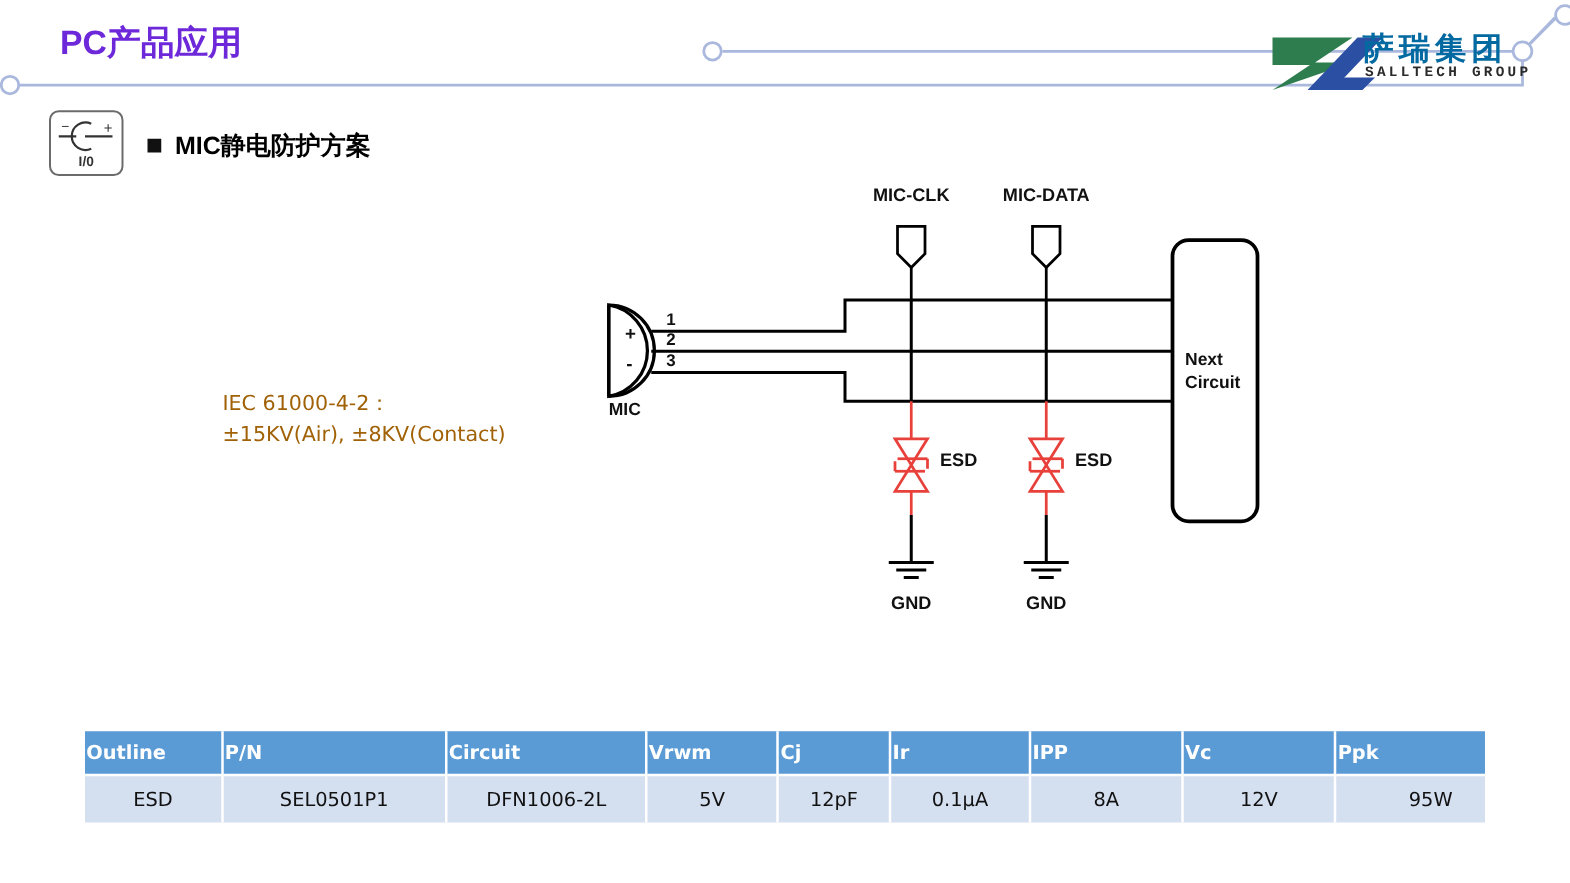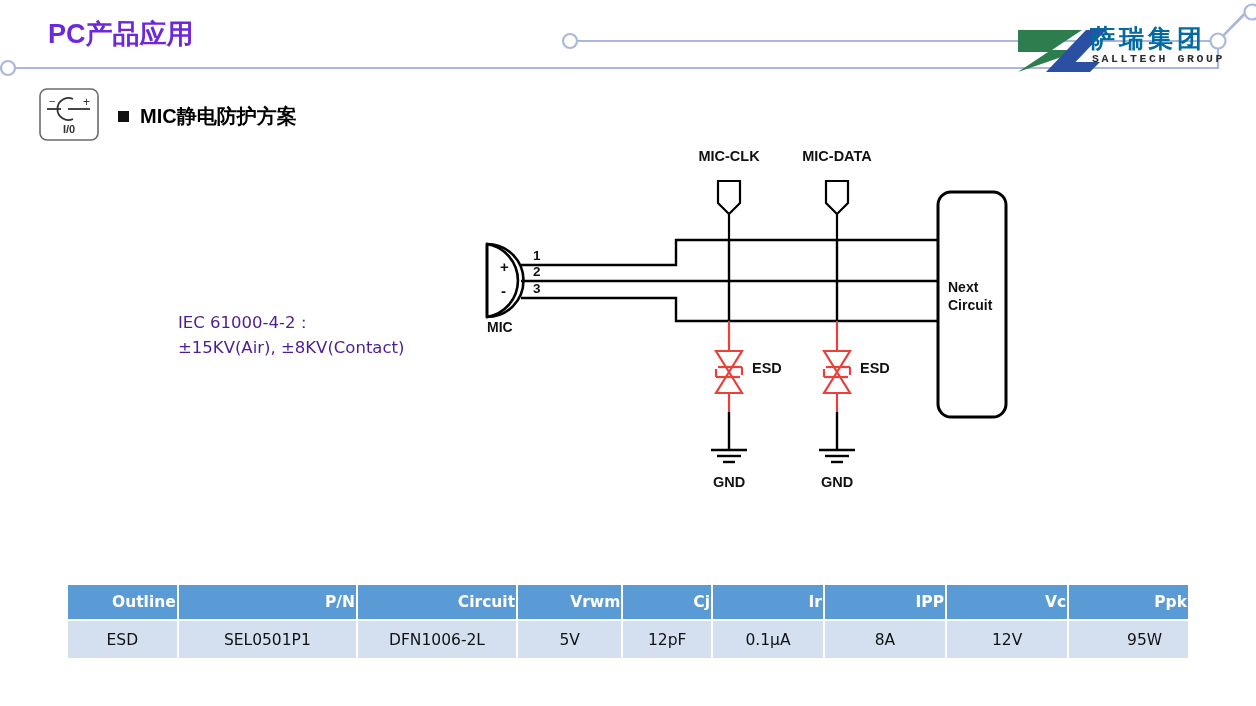--- a/index.html
+++ b/index.html
@@ -79,21 +79,21 @@
     background: #111111;
     margin-right: 11px;
     vertical-align: 1px;
   }
 
   
   #iec-note {
     position: absolute;
     left: 178px; top: 310px;
     font-size: 16.5px;
-    color: #4c1d95;
+    color: #a16207;
     line-height: 25px;
     font-family: "DejaVu Sans", "Liberation Sans", sans-serif;
     white-space: nowrap;
   }
 
   
   #circuit {
     position: absolute;
     left: 0; top: 0;
     width: 1256px; height: 560px;
@@ -112,21 +112,21 @@
     border-collapse: collapse;
     table-layout: fixed;
     font-family: "DejaVu Sans", "Liberation Sans", sans-serif;
   }
   #spec-table th {
     background: #5B9BD5;
     color: #ffffff;
     font-size: 15.5px;
     font-weight: bold;
     height: 35px;
-    text-align: right;
+    text-align: left;
     border-right: 2px solid #ffffff;
     border-bottom: 2px solid #ffffff;
   }
   #spec-table th:last-child { border-right: none; margin-left: 36px; }
   #spec-table td {
     background: #D4DFF0;
     color: #111111;
     font-size: 15.5px;
     height: 38px;
     text-align: center;

